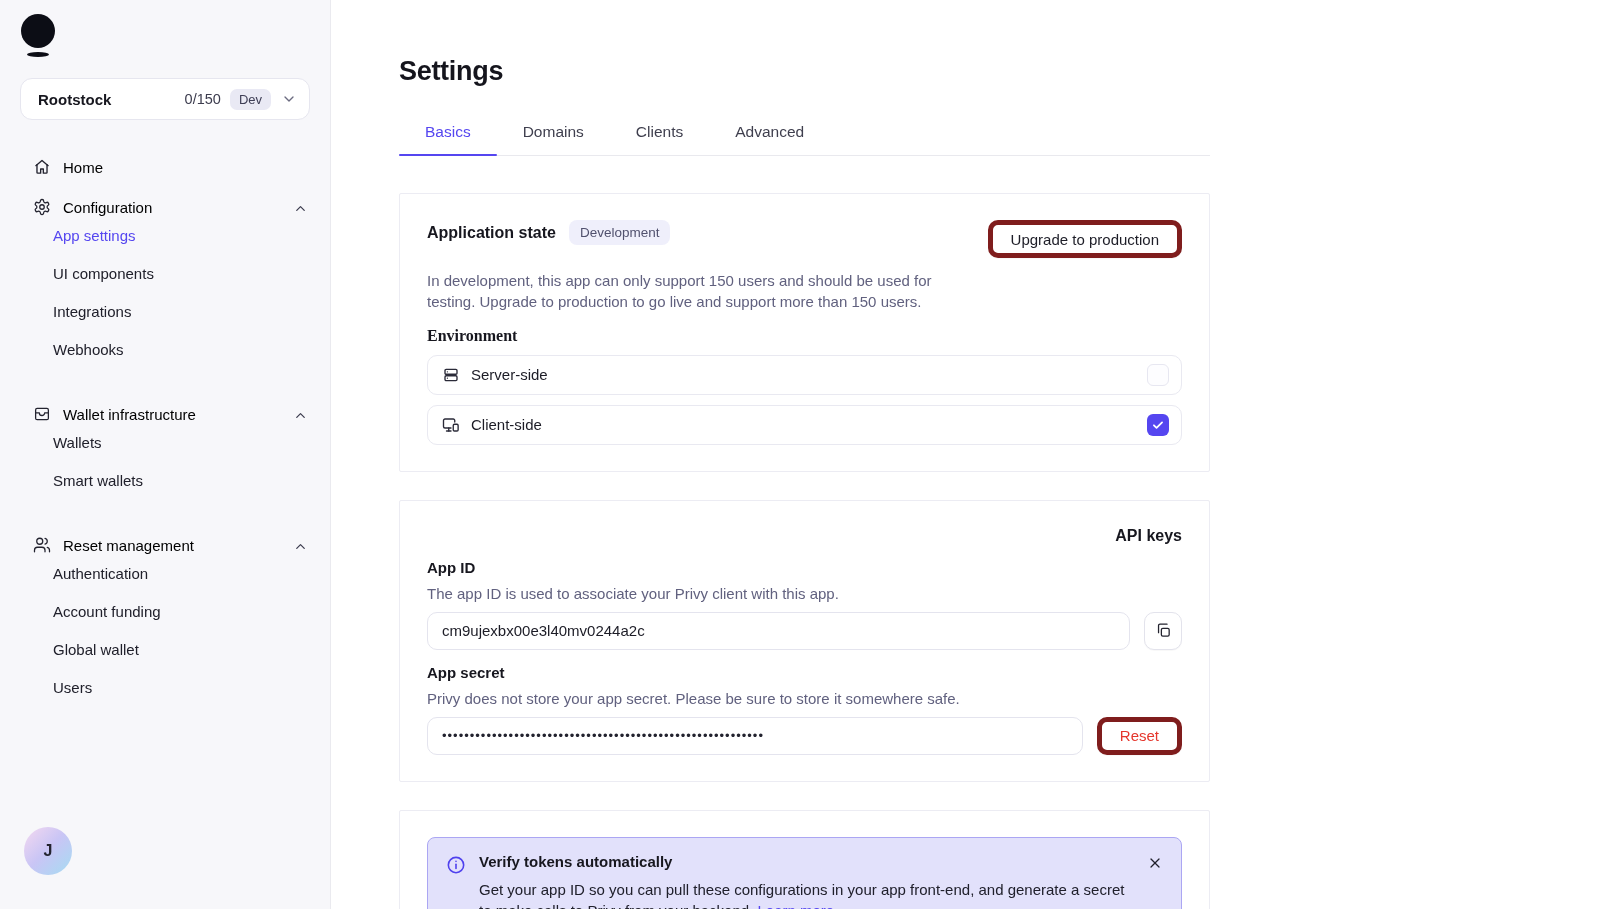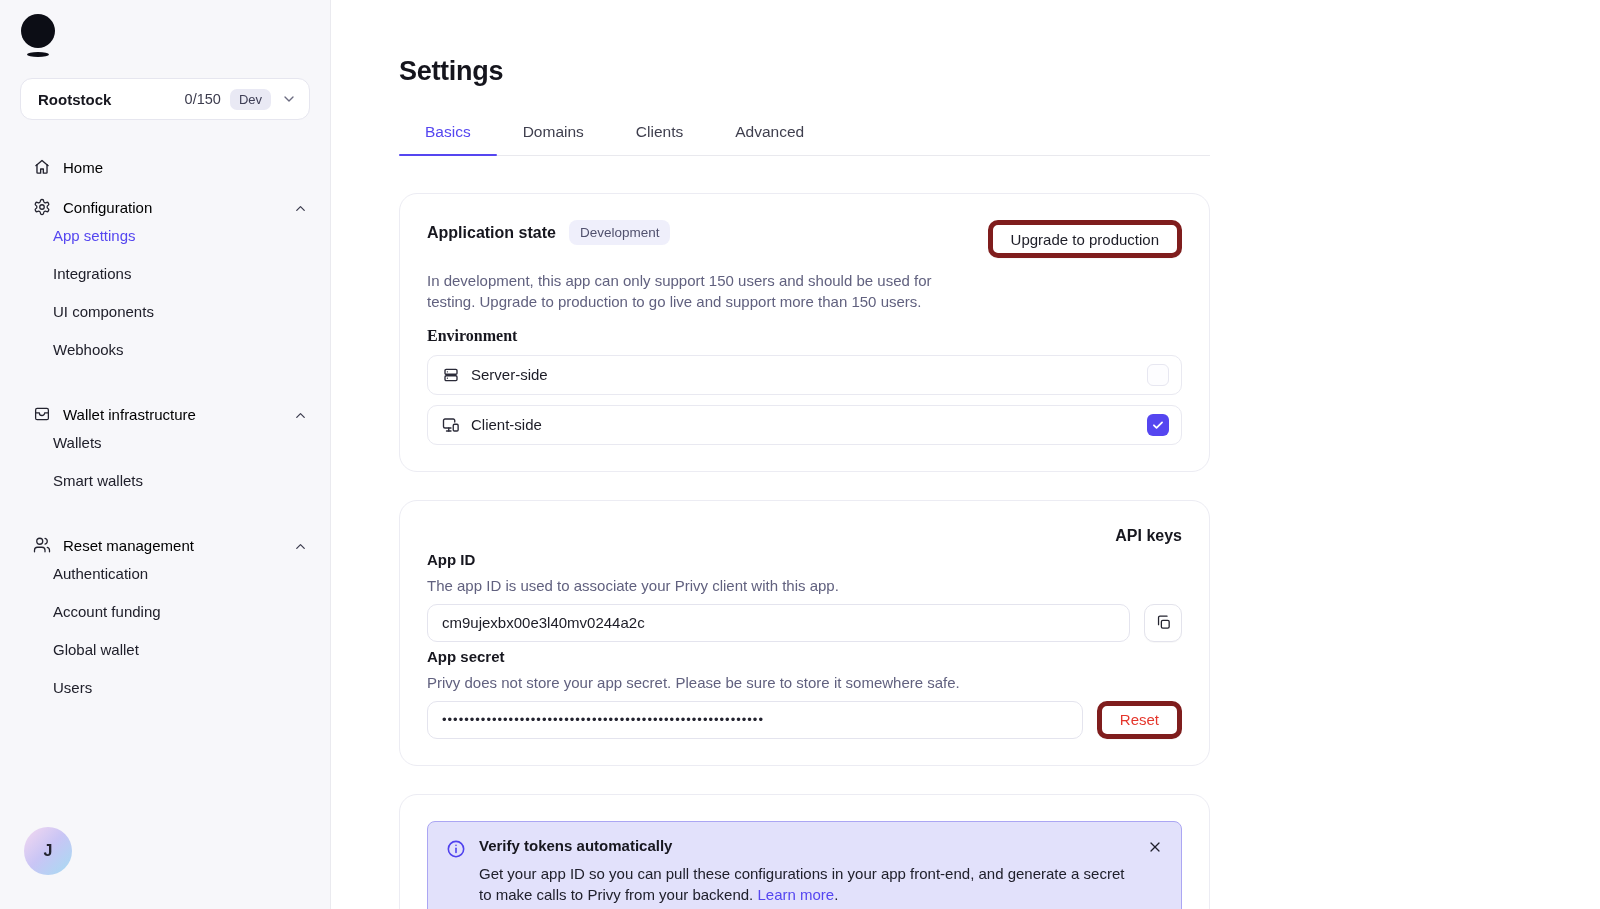--- a/index.html
+++ b/index.html
@@ -77,21 +77,21 @@
   }
   .tab.active { color: #5546f0; }
   .tab.active::after {
     content: ""; position: absolute; left: 0; right: 0; bottom: -1px;
     height: 2px; background: #5546f0; border-radius: 1px;
   }
   .card {
     width: 811px;
     background: #ffffff;
     border: 1px solid #ececf3;
-    border-radius: 18px;
+    border-radius: 2px;
     padding: 26px 27px;
   }
   .card-1 { margin-top: 37px; }
   .card-2 { margin-top: 28px; }
   .card-3 { margin-top: 28px; height: 220px; }
   .as-header { display: flex; align-items: flex-start; }
   .as-title-row { display: flex; align-items: center; gap: 13px; flex: 1; }
   .as-title { font-size: 16px; font-weight: 600; color: #17171f; }
   .dev-badge {
     background: #efeffb; color: #51516e;
@@ -119,21 +119,21 @@
   .env-row .env-name { font-size: 15px; color: #1c1c26; }
   .checkbox {
     margin-left: auto; width: 22px; height: 22px; border-radius: 6px;
     border: 1.5px solid #e7e7f1; background: #fdfdff; cursor: pointer;
   }
   .checkbox.checked {
     border: none; background: #5546f0;
     display: flex; align-items: center; justify-content: center;
   }
   .sec-title { font-size: 16px; font-weight: 600; color: #17171f; text-align: right; }
-  .field-label { font-size: 15px; font-weight: 600; color: #17171f; margin-top: 6px; }
+  .field-label { font-size: 15px; font-weight: 600; color: #17171f; margin-top: 14px; }
   .field-desc { font-size: 15px; color: #61617f; margin-top: 9px; }
   .field-row { display: flex; align-items: flex-start; margin-top: 10px; gap: 14px; }
   .text-input {
     flex: 1; height: 38px;
     border: 1px solid #e4e4ee; border-radius: 10px;
     padding: 0 14px; font-family: inherit; font-size: 15px; color: #1c1c26;
     background: #ffffff; outline: none;
   }
   .secret-input { letter-spacing: 1px; font-size: 13px; color: #23232f; }
   .icon-btn {
@@ -199,22 +199,22 @@
           </svg>
       </span>
       <span>Configuration</span>
       <span class="chev">
         <svg width="15" height="15" viewBox="0 0 24 24" fill="none" stroke="currentColor" stroke-width="2" stroke-linecap="round" stroke-linejoin="round">
             <path d="M6 15l6-6 6 6"></path>
           </svg>
       </span>
     </div>
     <div class="nav-sub active">App settings</div>
+    <div class="nav-sub">UI components</div>
     <div class="nav-sub">Integrations</div>
-    <div class="nav-sub">UI components</div>
     <div class="nav-sub">Webhooks</div>
 
     <div class="section-gap"></div>
     <div class="nav-item">
       <span class="nav-icon">
         <svg width="18" height="18" viewBox="0 0 24 24" fill="none" stroke="currentColor" stroke-width="1.7" stroke-linecap="round" stroke-linejoin="round">
             <rect x="3.5" y="4.5" width="17" height="15" rx="2"></rect>
             <path d="M3.5 10.5h5a3.5 3.5 0 0 0 7 0h5"></path>
           </svg>
       </span>

